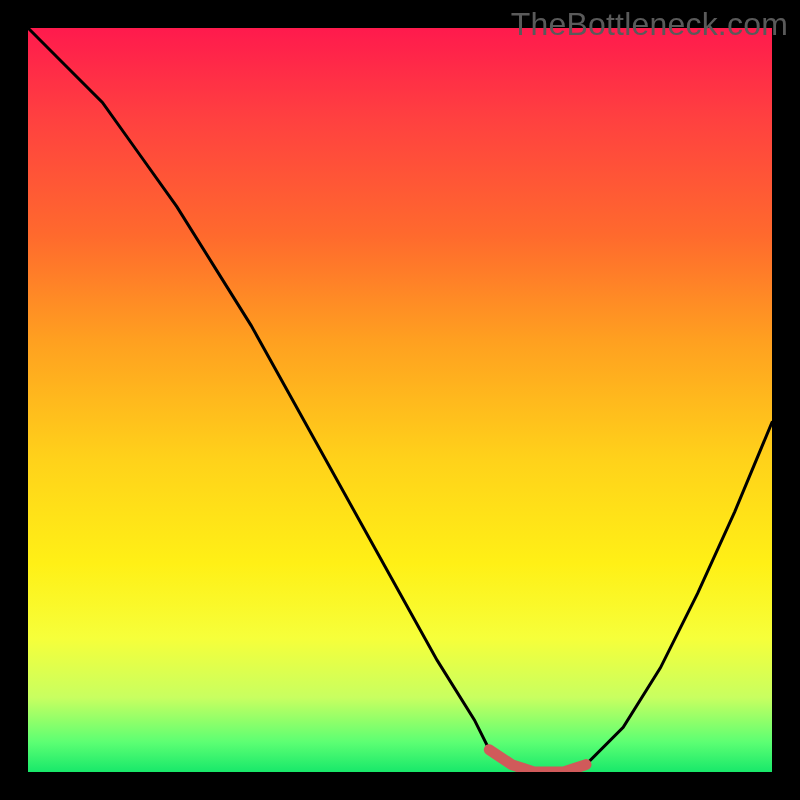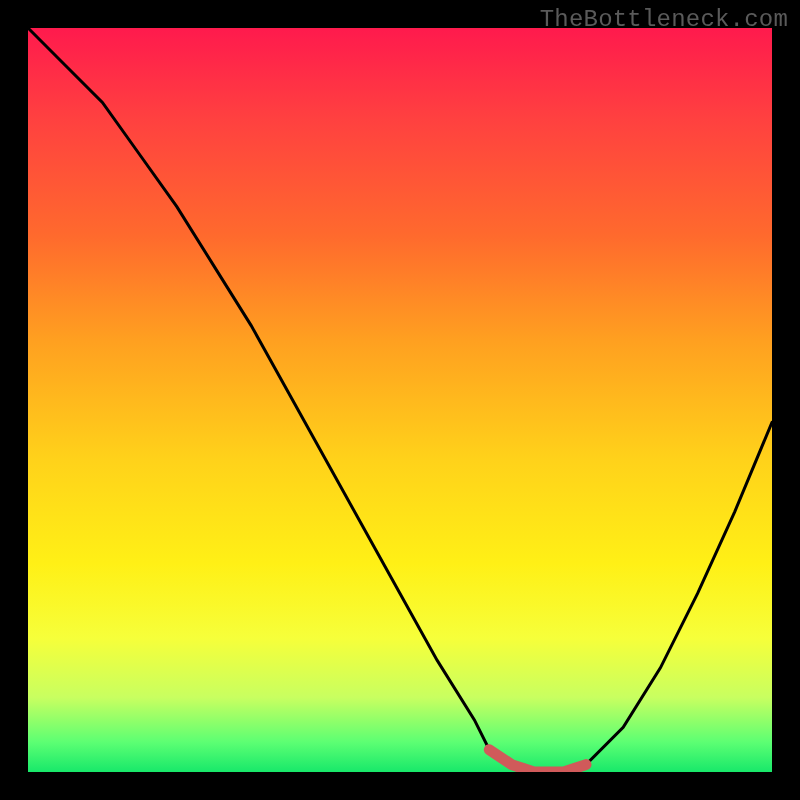--- a/index.html
+++ b/index.html
@@ -34,22 +34,22 @@
       #fff016 72%,
       #f6ff3a 82%,
       #c8ff60 90%,
       #5cff73 96%,
       #18e86a 100%);
   }
   .watermark {
     position: absolute;
     top: 6px;
     right: 12px;
-    font-family: Liberation Mono, monospace;
-    font-size: 24px;
+    font-family: Liberation Sans, sans-serif;
+    font-size: 32px;
     color: #5a5a5a;
     letter-spacing: 0.2px;
     user-select: none;
   }
   svg.curves {
     position: absolute;
     left: 0;
     top: 0;
     width: 744px;
     height: 744px;

